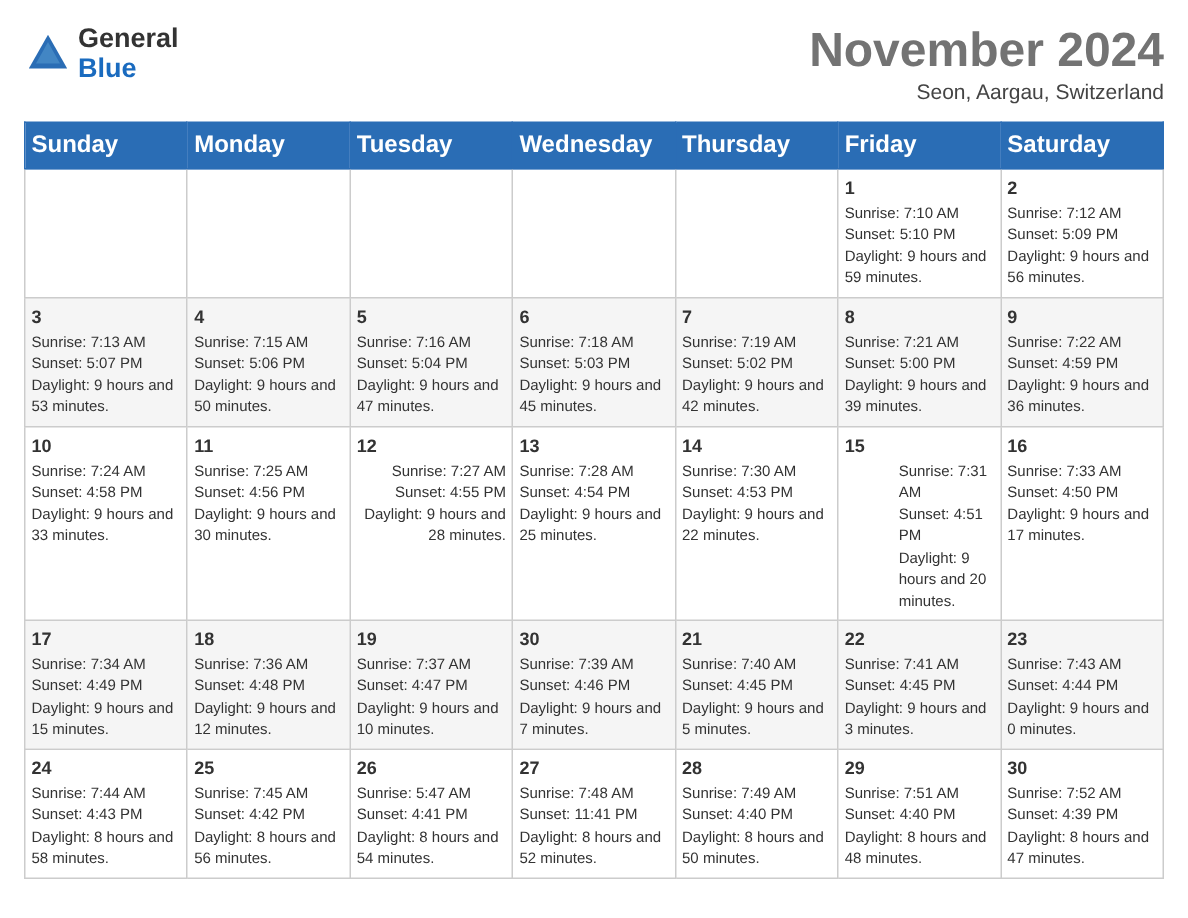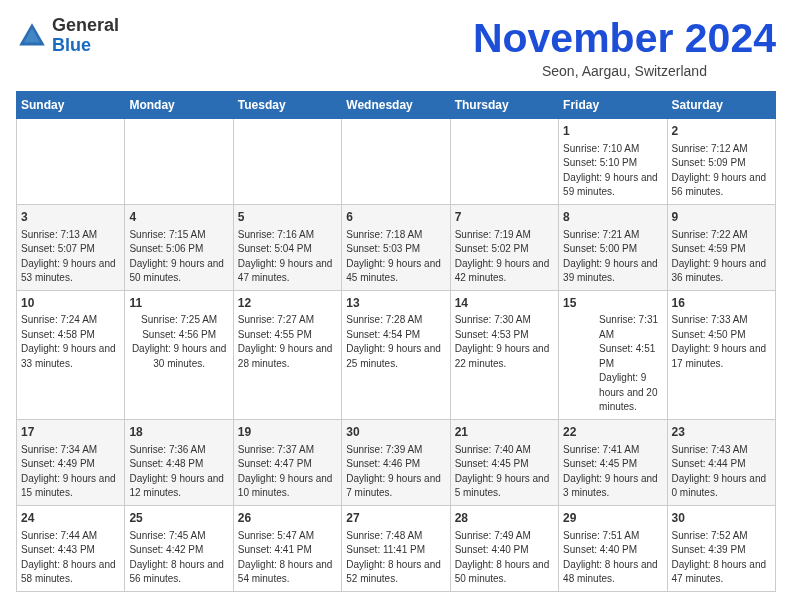--- a/index.html
+++ b/index.html
@@ -29,41 +29,40 @@
     .logo-general { color: #333; }
     .logo-blue { color: #1a6bbf; }
     .logo-icon {
       width: 32px;
       height: 32px;
     }
     .title-block {
       text-align: right;
     }
     .month-title {
-      font-size: 41px;
+      font-size: 32px;
       font-weight: bold;
-      color: #1d4ed8;
+      color: #737373;
       line-height: 1.1;
     }
     .location-title {
       font-size: 14px;
       color: #444;
       margin-top: 2px;
-      text-align: center;
     }
     table {
       width: 100%;
       border-collapse: collapse;
       font-size: 10.5px;
     }
     thead th {
       background-color: #2a6db5;
       color: #fff;
       font-weight: bold;
-      font-size: 12px;
+      font-size: 16px;
       padding: 6px 4px;
       text-align: left;
       border: 1px solid #2a6db5;
     }
     tbody td {
       vertical-align: top;
       padding: 4px 4px;
       border: 1px solid #ccc;
       width: calc(100% / 7);
       min-height: 80px;
@@ -189,27 +188,27 @@
       </tr>
       <tr>
         <td>
           <span class="day-num">10</span>
           <div class="day-info" style="white-space: pre-line;">Sunrise: 7:24 AM
 Sunset: 4:58 PM
 Daylight: 9 hours and 33 minutes.</div>
         </td>
         <td>
           <span class="day-num">11</span>
-          <div class="day-info" style="white-space: pre-line; text-align: center;">Sunrise: 7:25 AM
+          <div class="day-info" style="white-space: pre-line;">Sunrise: 7:25 AM
 Sunset: 4:56 PM
 Daylight: 9 hours and 30 minutes.</div>
         </td>
         <td>
           <span class="day-num">12</span>
-          <div class="day-info" style="white-space: pre-line;">Sunrise: 7:27 AM
+          <div class="day-info" style="white-space: pre-line; text-align: right;">Sunrise: 7:27 AM
 Sunset: 4:55 PM
 Daylight: 9 hours and 28 minutes.</div>
         </td>
         <td>
           <span class="day-num">13</span>
           <div class="day-info" style="white-space: pre-line;">Sunrise: 7:28 AM
 Sunset: 4:54 PM
 Daylight: 9 hours and 25 minutes.</div>
         </td>
         <td>

